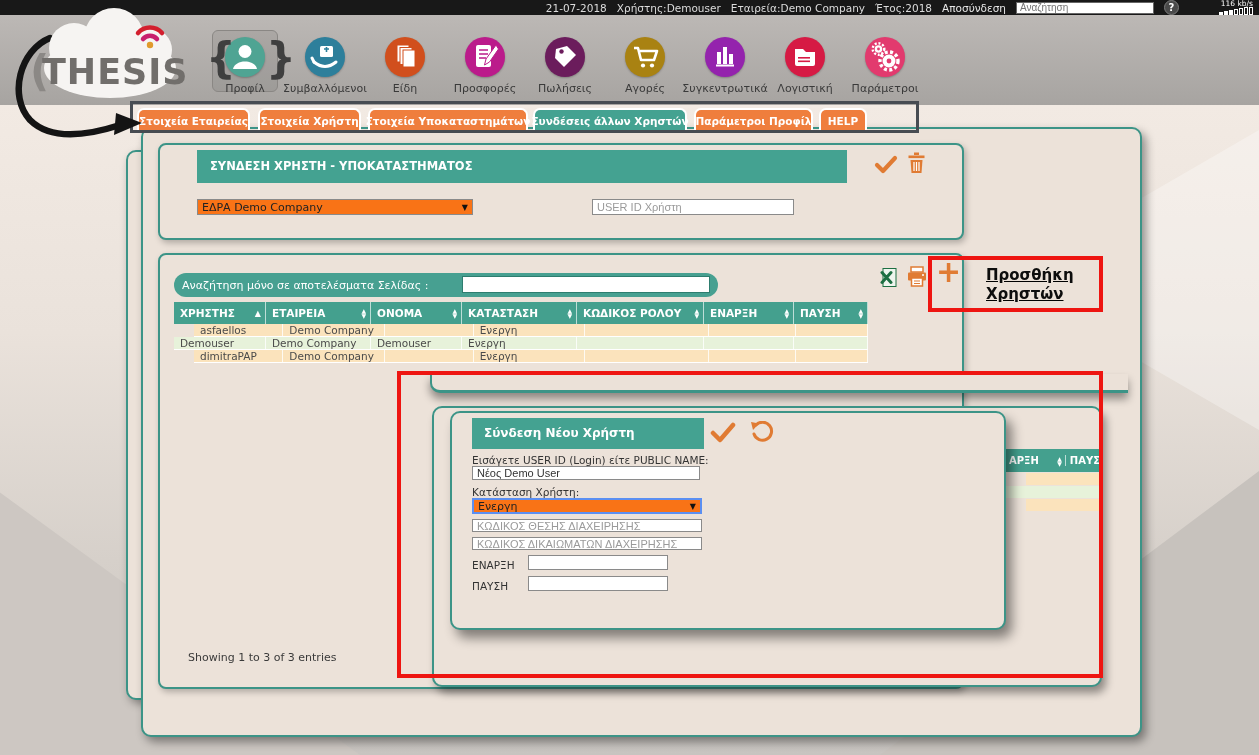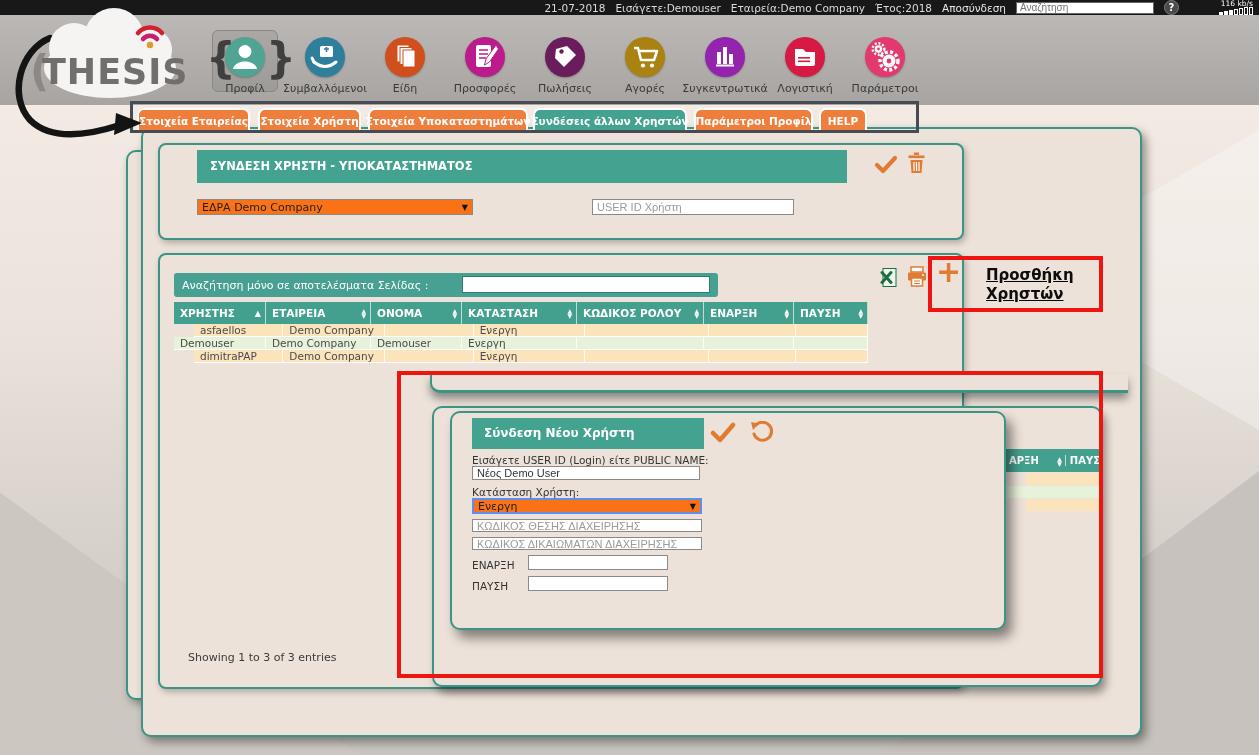--- a/index.html
+++ b/index.html
@@ -59,21 +59,21 @@
   .p1-header { left:37px; top:5px; width:650px; height:33px; font-size:11.5px; line-height:33px; padding-left:13px; }
   .icon-btn { position:absolute; cursor:pointer; }
   .sel-box { position:absolute; background:#f97316; border:1px solid #8a8a8a; font-size:11px; color:#222;
              display:flex; align-items:center; justify-content:space-between; padding:0 4px; cursor:pointer; }
   .sel-box .dd { font-size:8px; color:#111; }
   .txt-input { position:absolute; background:#fff; border:1px solid #8a8a8a; font-size:11px; color:#333; padding:0 4px; }
   .txt-input::placeholder { color:#9a9a9a; }
 
   
   .panel2 { left:158px; top:253px; width:806px; height:436px; }
-  .search-bar { position:absolute; left:14px; top:18px; width:544px; height:24px; background:#47a091; border-radius:3px;
+  .search-bar { position:absolute; left:14px; top:18px; width:544px; height:24px; background:#47a091; border-radius:12px;
                 display:flex; align-items:center; color:#fff; font-size:11px; padding-left:8px; }
   .search-bar input { position:absolute; left:288px; top:3px; width:248px; height:17px; border:1px solid #2e7d6f; font-size:11px; padding:0 3px; }
   .grid { position:absolute; left:14px; top:47px; width:694px; font-size:10.5px; }
   .t-head { display:flex; background:#44a08e; color:#fff; font-weight:bold; height:22px; }
   .t-head .th { display:flex; align-items:center; justify-content:space-between; padding:0 4px 0 6px; border-right:1px solid rgba(255,255,255,.65); cursor:pointer; }
   .sort-single { font-size:8px; }
   .sort-both { display:flex; flex-direction:column; font-size:6px; line-height:5px; }
   .t-row { display:flex; height:13px; border-bottom:1px solid #fff; cursor:pointer; }
   .t-row .td { padding:0 0 0 6px; font-size:10.5px; color:#4a4a4a; border-right:1px solid rgba(255,255,255,.8); overflow:hidden; white-space:nowrap; line-height:13px; }
   .row-a { background:#fbe3bc;margin-left:20px; } .row-b { background:#e7f2da; }
@@ -109,21 +109,21 @@
 
 <div id="stage">
 
   <div class="page-bg"></div>
   <div class="tri tri-a"></div>
   <div class="tri tri-b"></div>
   <div class="tri tri-c"></div>
 
   <div class="topbar">
     <span>21-07-2018</span>
-    <span>Εισάγετε:Demouser</span>
+    <span>Χρήστης:Demouser</span>
     <span>Εταιρεία:Demo Company</span>
     <span>Έτος:2018</span>
     <span class="logout">Αποσύνδεση</span>
     <input class="top-search" placeholder="Αναζήτηση" style="">
     <div class="help-circle">?</div>
     <div class="kbps">
       <span class="kbps-text">116 kb/s</span>
       <span class="bars">
         <i class="f" style="height:3px"></i>
           <i class="f" style="height:4px"></i>

